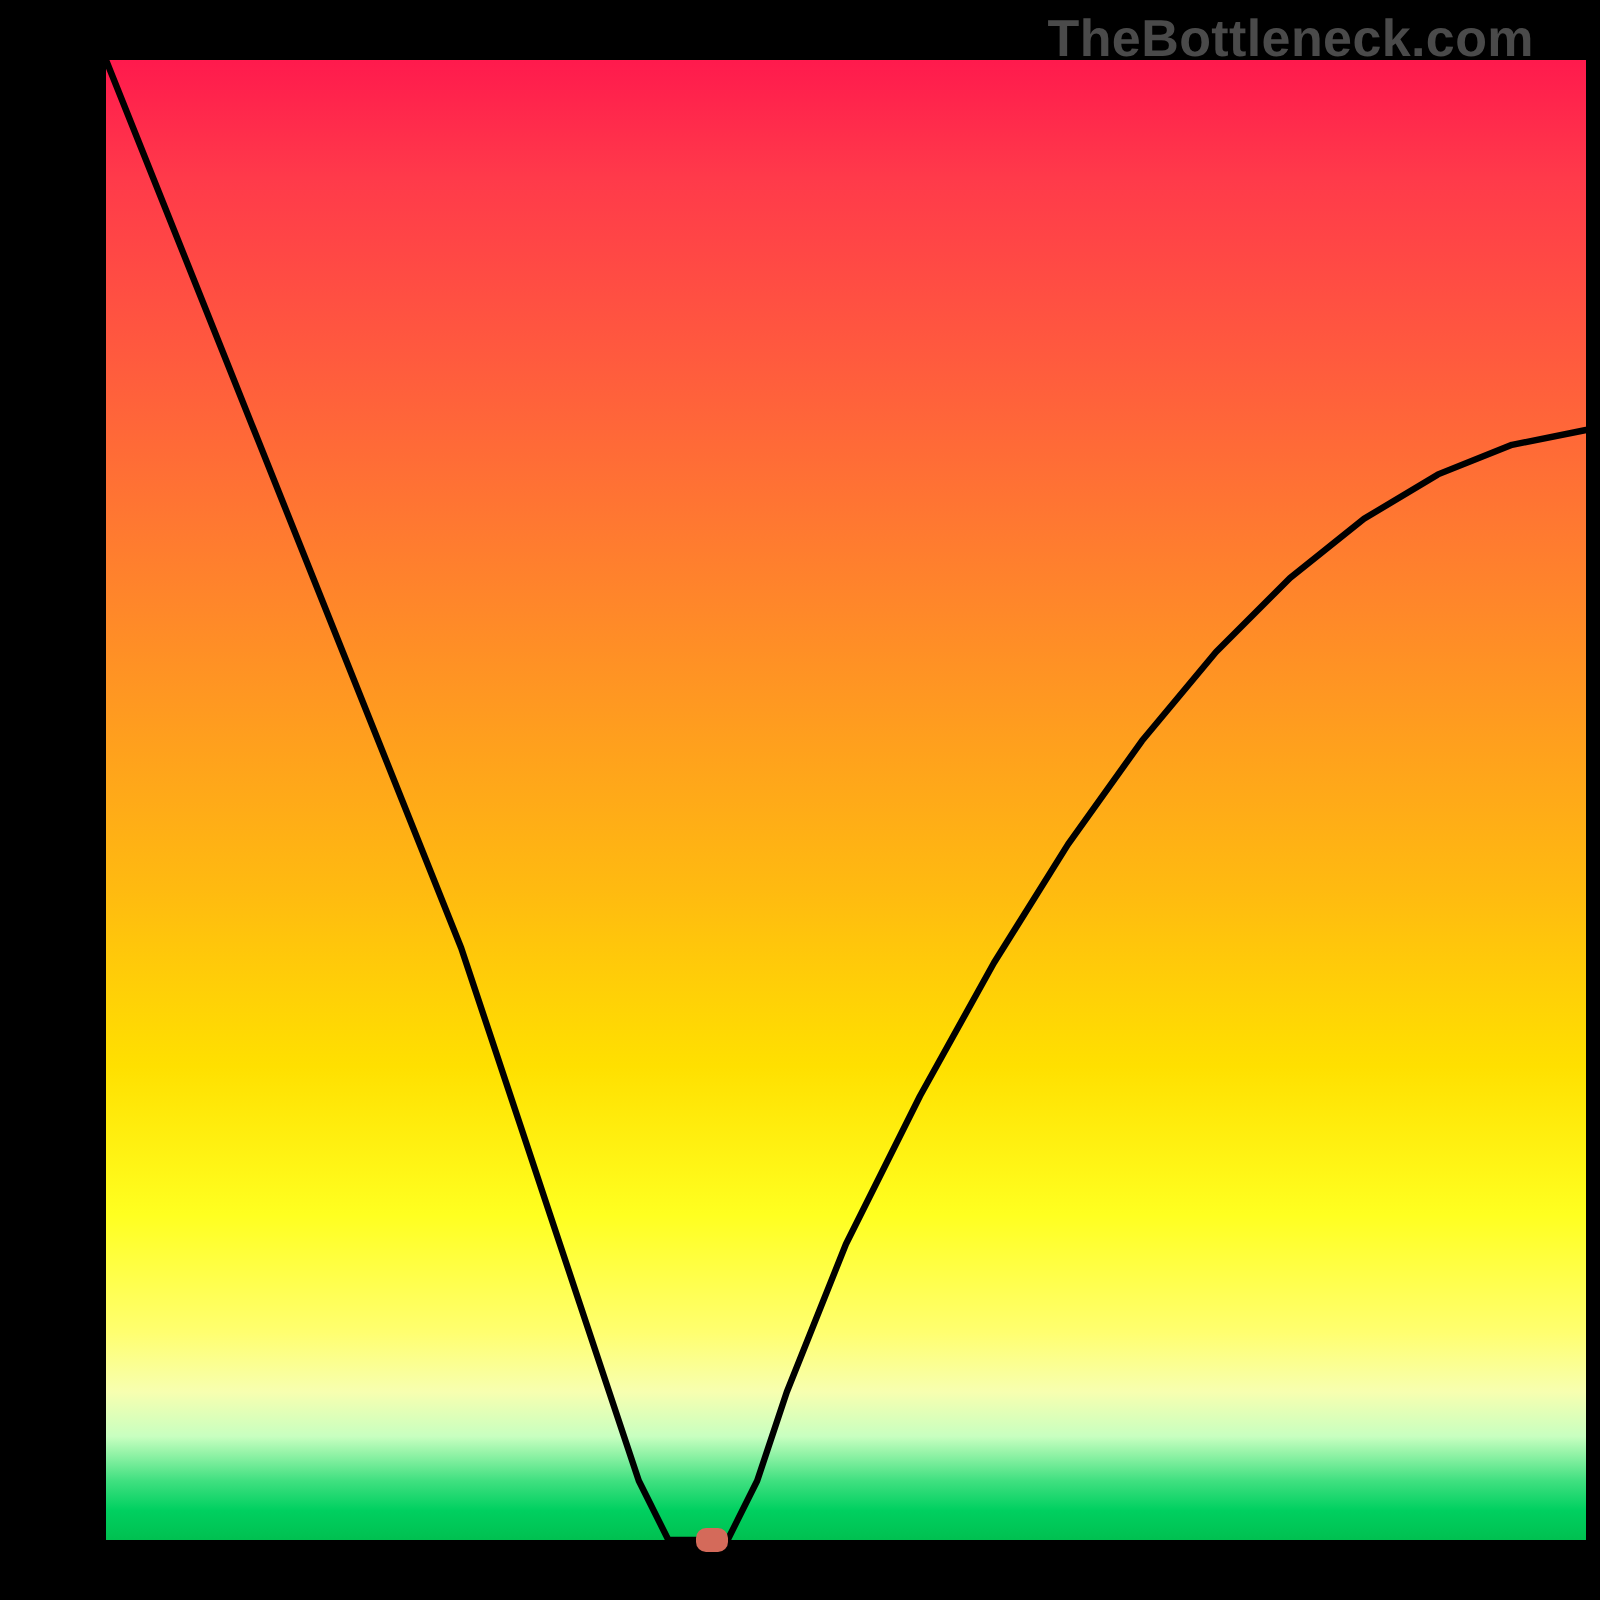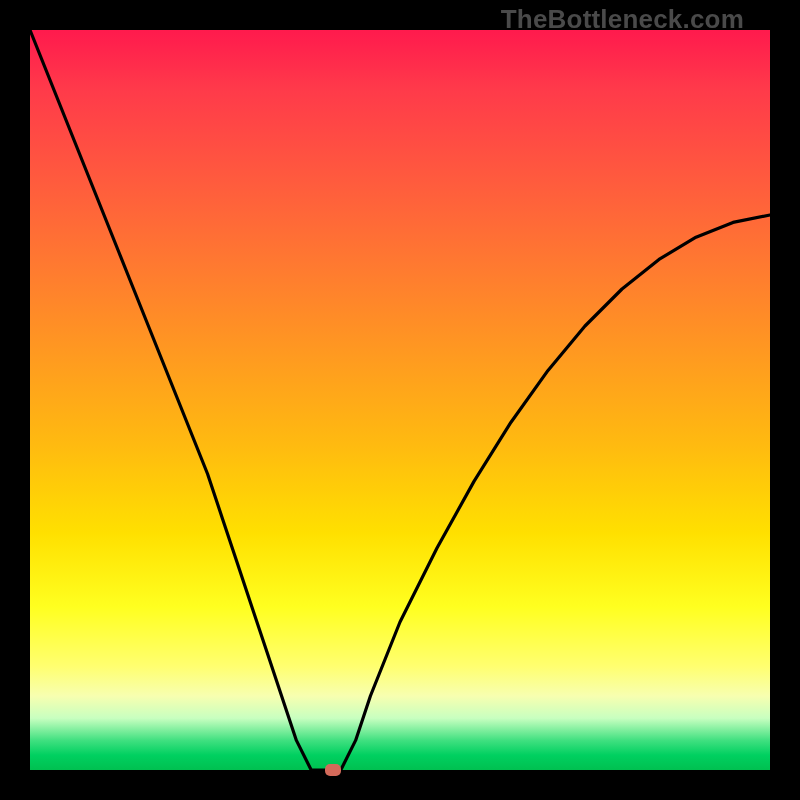--- a/index.html
+++ b/index.html
@@ -9,20 +9,21 @@
     height: 800px;
     overflow: hidden;
     background: #000;
     font-family: Arial, Helvetica, sans-serif;
   }
   .frame {
     position: relative;
     width: 756px;
     height: 800px;
     background: #000;
+    margin-left: 23px;
   }
   .watermark {
     position: absolute;
     top: 4px;
     right: 12px;
     color: #4a4a4a;
     font-size: 26px;
     font-weight: 600;
     letter-spacing: 0.2px;
     z-index: 10;

